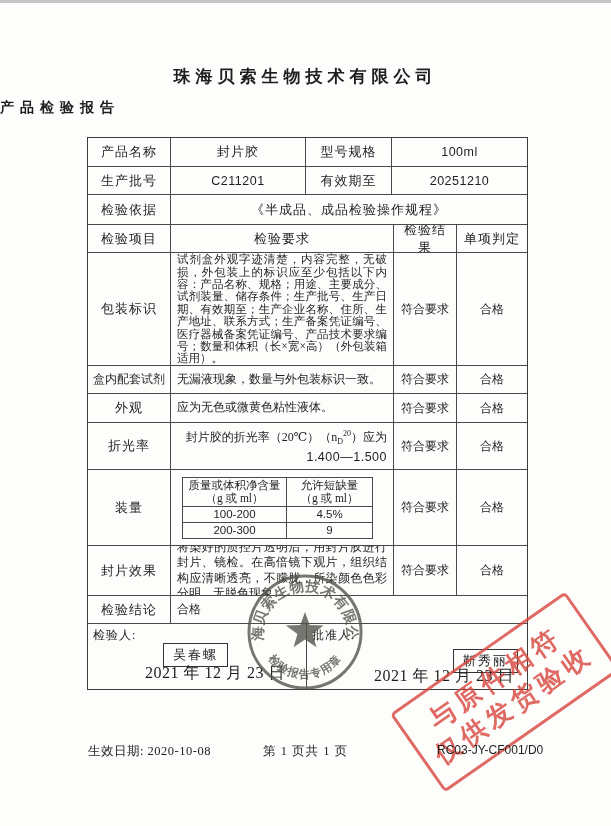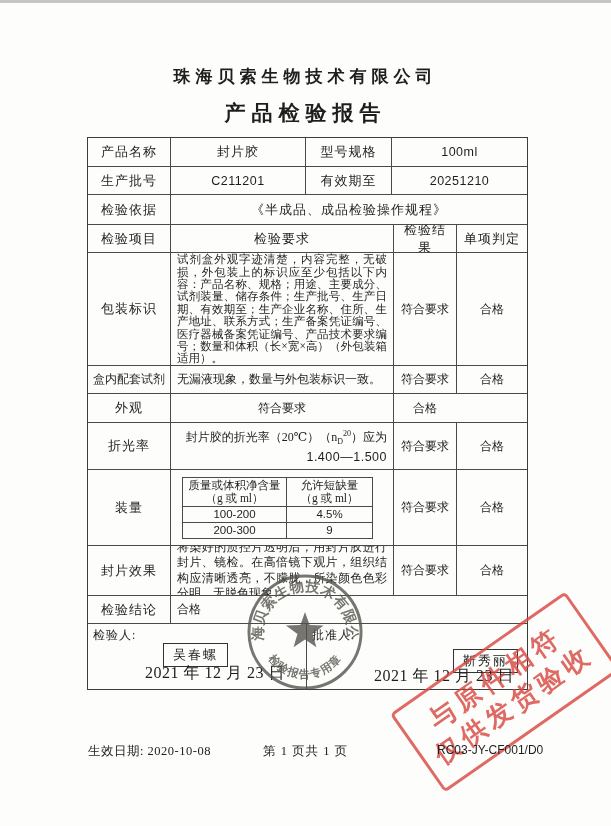--- a/index.html
+++ b/index.html
@@ -4,22 +4,22 @@
 <style>
   html,body{margin:0;padding:0;}
   .page{
     position:relative;width:611px;height:826px;overflow:hidden;
     background:#fdfdfc;color:#1e1e1e;
     font-family:"Liberation Serif","DejaVu Serif",serif;
   }
   .scan-strip{position:absolute;top:0;left:0;width:100%;height:3px;background:#c6c6c6;}
   .title{position:absolute;top:65px;left:0;width:100%;text-align:center;
     font-size:17px;font-weight:bold;letter-spacing:5px;}
-  .subtitle{position:absolute;top:99px;left:0;width:100%;text-align:center;
-    font-size:21px;font-weight:bold;letter-spacing:6px;}
+  .subtitle{position:absolute;top:99px;left:0;width:100%;
+    font-size:14px;font-weight:bold;letter-spacing:6px;}
 
   .doc-table{position:absolute;left:87px;top:137px;width:441px;
     border:1.5px solid #3c3c3c;box-sizing:border-box;background:rgba(255,255,255,.0);}
   .row{display:grid;box-sizing:border-box;border-top:1px solid #4a4a4a;}
   .row:first-child{border-top:none;}
   .g-info{grid-template-columns:82px 135px 86px auto;}
   .g-basis{grid-template-columns:82px auto;}
   .g-insp{grid-template-columns:82px 223px 63px auto;}
   .g-sig{grid-template-columns:218px auto;}
   .h28{height:28px}.h30{height:30px}.h113{height:113px}.h29{height:29px}
@@ -112,20 +112,21 @@
 
     <div class="row g-insp h28">
       <div class="cell small">盒内配套试剂</div>
       <div class="cell req">无漏液现象，数量与外包装标识一致。</div>
       <div class="cell small">符合要求</div>
       <div class="cell small">合格</div>
     </div>
 
     <div class="row g-insp h29">
       <div class="cell">外观</div>
+      <div class="cell req">应为无色或微黄色粘性液体。</div>
       <div class="cell small">符合要求</div>
       <div class="cell small">合格</div>
     </div>
 
     <div class="row g-insp h47">
       <div class="cell">折光率</div>
       <div class="cell req">
         <div class="refr-block">
           <span>封片胶的折光率（20℃）（n</span><sub>D</sub><sup>20</sup><span>）应为</span>
           <div class="val">1.400—1.500</div>

